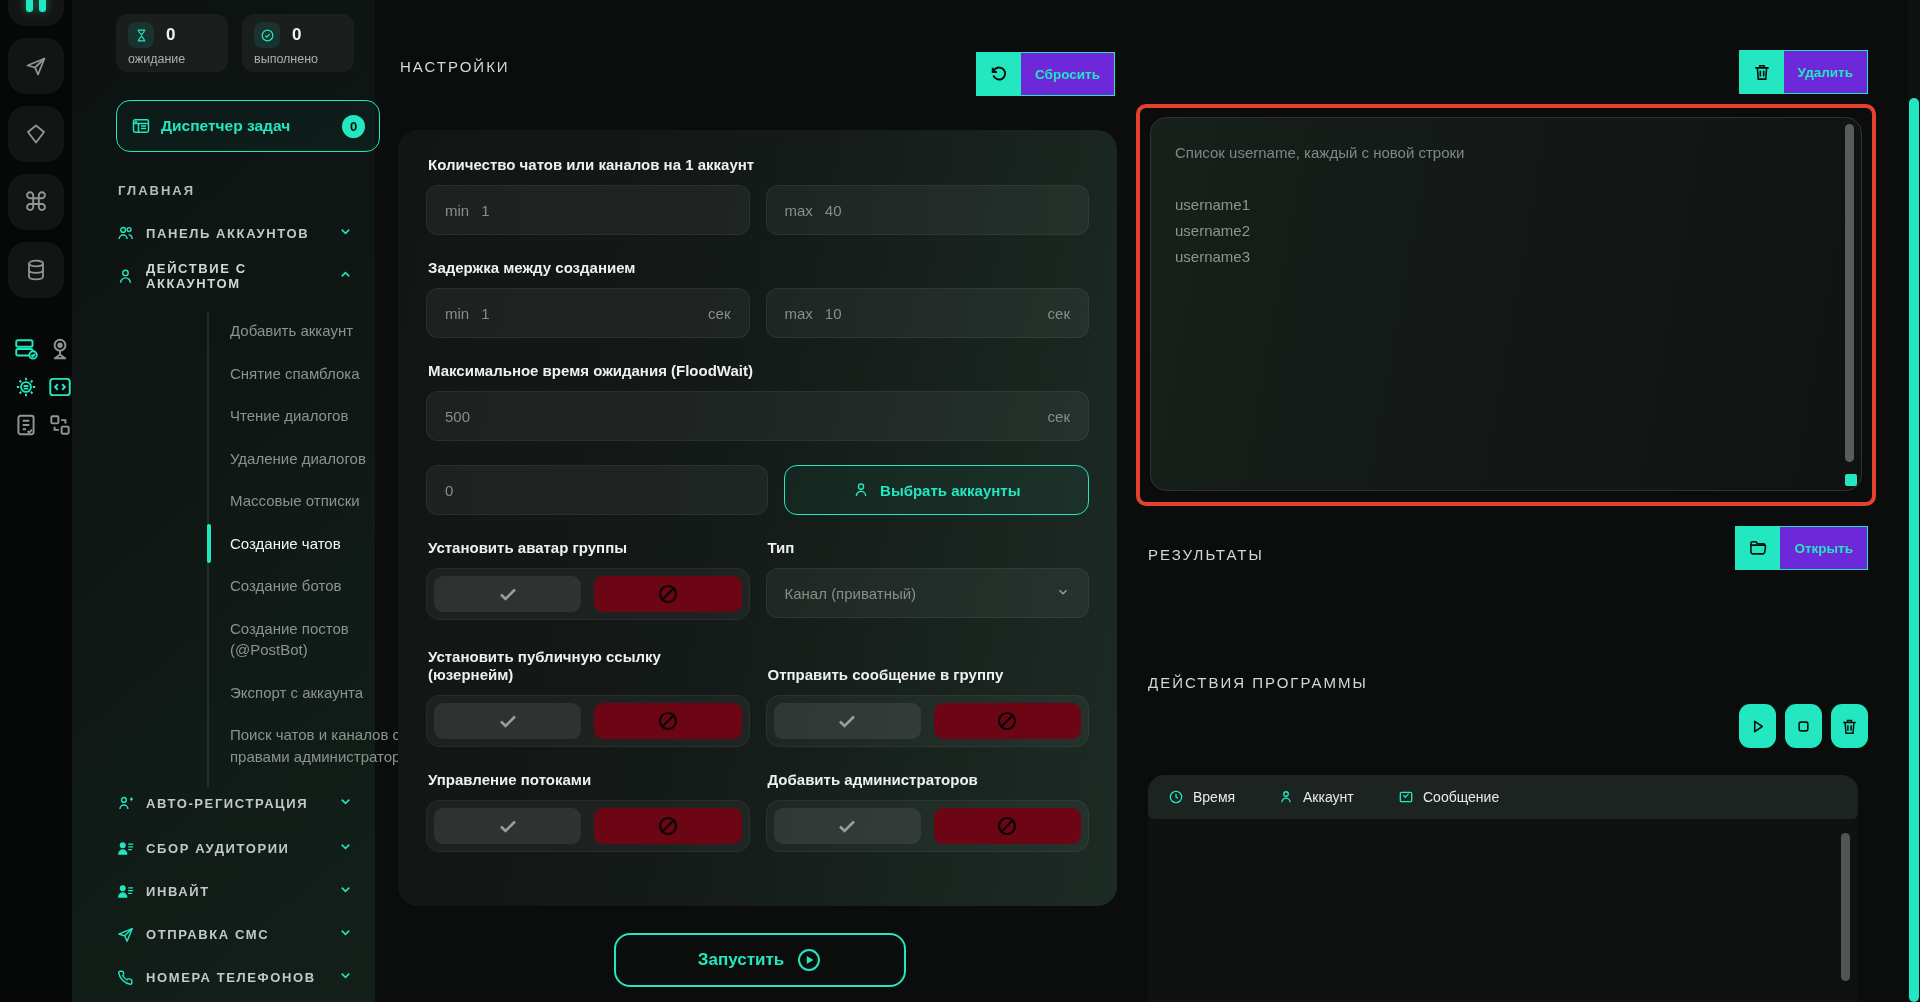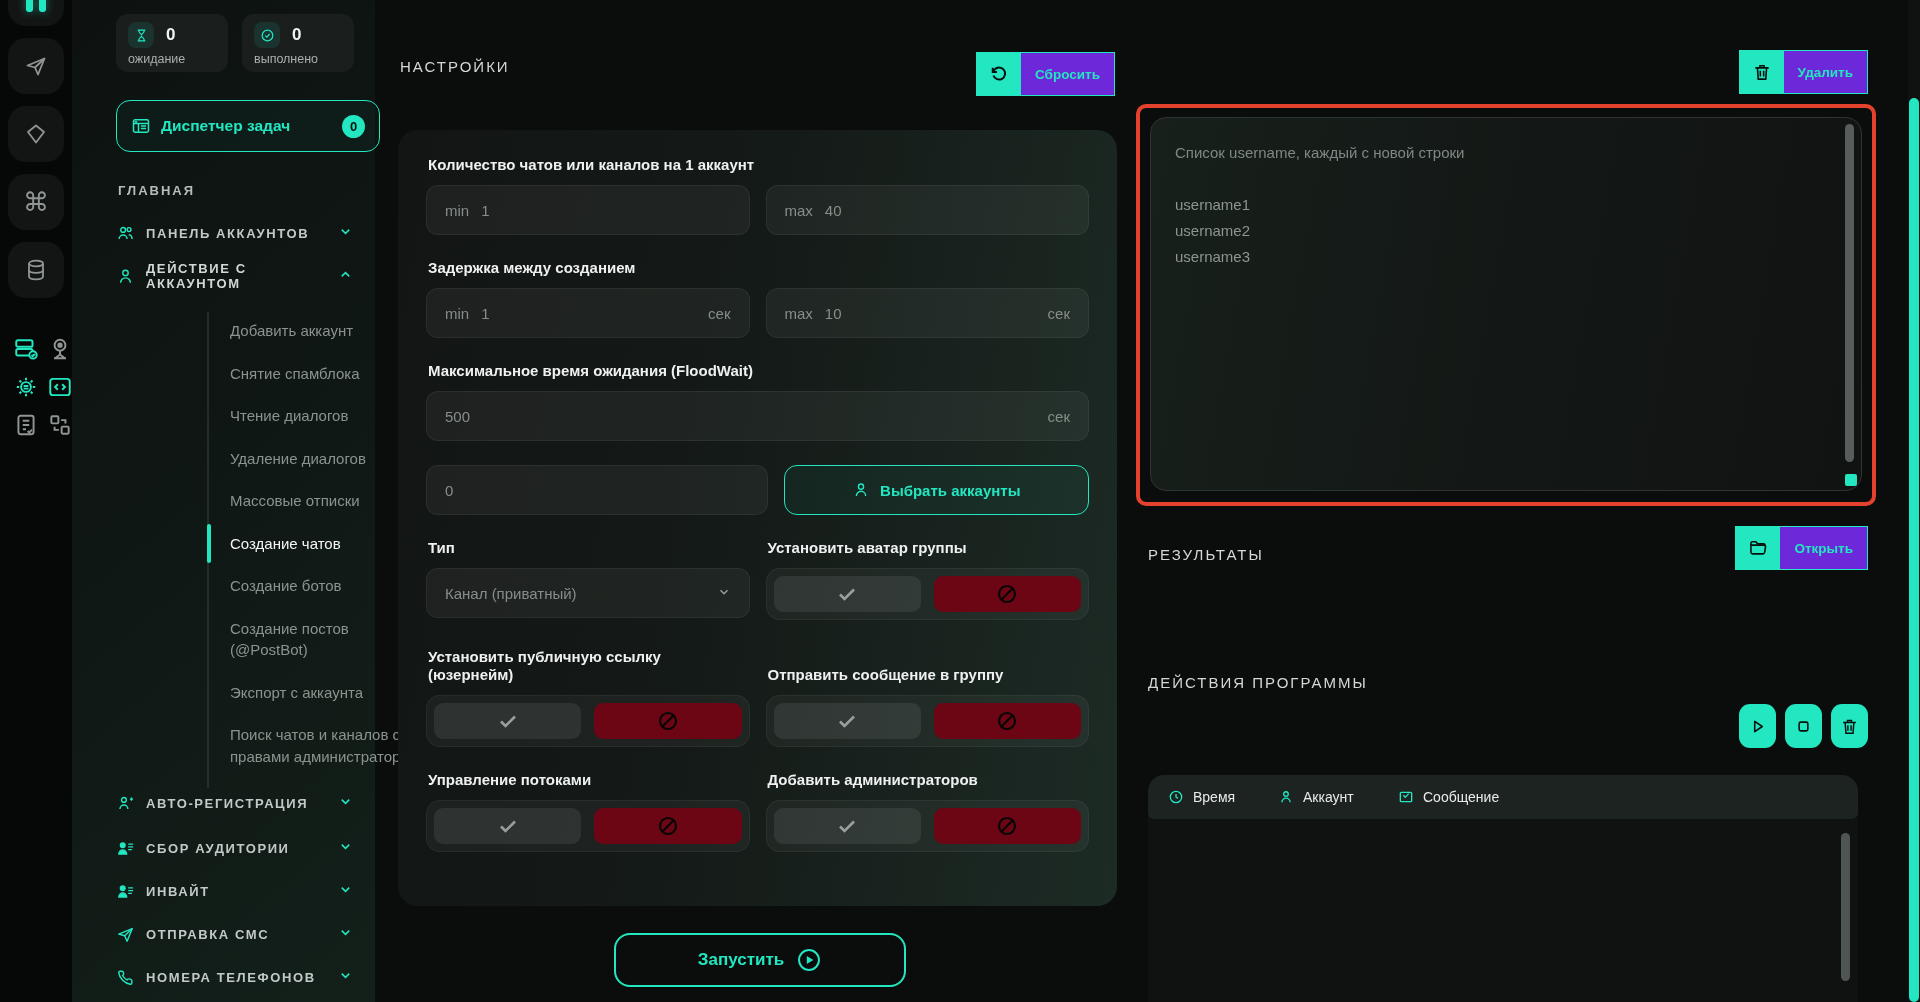--- a/index.html
+++ b/index.html
@@ -388,42 +388,42 @@
                 <path d="M5.8 20c0-3.5 2.8-6.3 6.2-6.3s6.2 2.8 6.2 6.3"></path>
               </svg>
             <span>Выбрать аккаунты</span>
           </div>
         </div>
       </div>
 
       <div class="group">
         <div class="row2">
           <div class="col">
+            <div class="f-label">Установить аватар группы</div>
+            <div class="toggle">
+              <div class="half yes">
+                  <svg viewBox="0 0 24 24" fill="none" stroke="currentColor" stroke-width="2.6">
+                    <path d="M5 12.5l4.5 4.5L19 7.5"></path>
+                  </svg>
+                </div>
+              <div class="half no">
+                  <svg viewBox="0 0 24 24" fill="none" stroke="currentColor" stroke-width="2.2">
+                    <circle cx="12" cy="12" r="8"></circle>
+                    <path d="M6.5 17.5 17.5 6.5"></path>
+                  </svg>
+                </div>
+            </div>
+          </div>
+          <div class="col">
             <div class="f-label">Тип</div>
             <div class="input select">
               <span>Канал (приватный)</span>
               <span class="chev"><svg viewBox="0 0 24 24" fill="none" stroke="currentColor" stroke-width="2.4">
                     <path d="M6 9l6 6 6-6"></path>
                   </svg></span>
-            </div>
-          </div>
-          <div class="col">
-            <div class="f-label">Установить аватар группы</div>
-            <div class="toggle">
-              <div class="half yes">
-                  <svg viewBox="0 0 24 24" fill="none" stroke="currentColor" stroke-width="2.6">
-                    <path d="M5 12.5l4.5 4.5L19 7.5"></path>
-                  </svg>
-                </div>
-              <div class="half no">
-                  <svg viewBox="0 0 24 24" fill="none" stroke="currentColor" stroke-width="2.2">
-                    <circle cx="12" cy="12" r="8"></circle>
-                    <path d="M6.5 17.5 17.5 6.5"></path>
-                  </svg>
-                </div>
             </div>
           </div>
         </div>
       </div>
 
       <div class="group">
         <div class="row2">
           <div class="col">
             <div class="lbl-wrap">
                 <div class="f-label">Установить публичную ссылку (юзернейм)</div>

